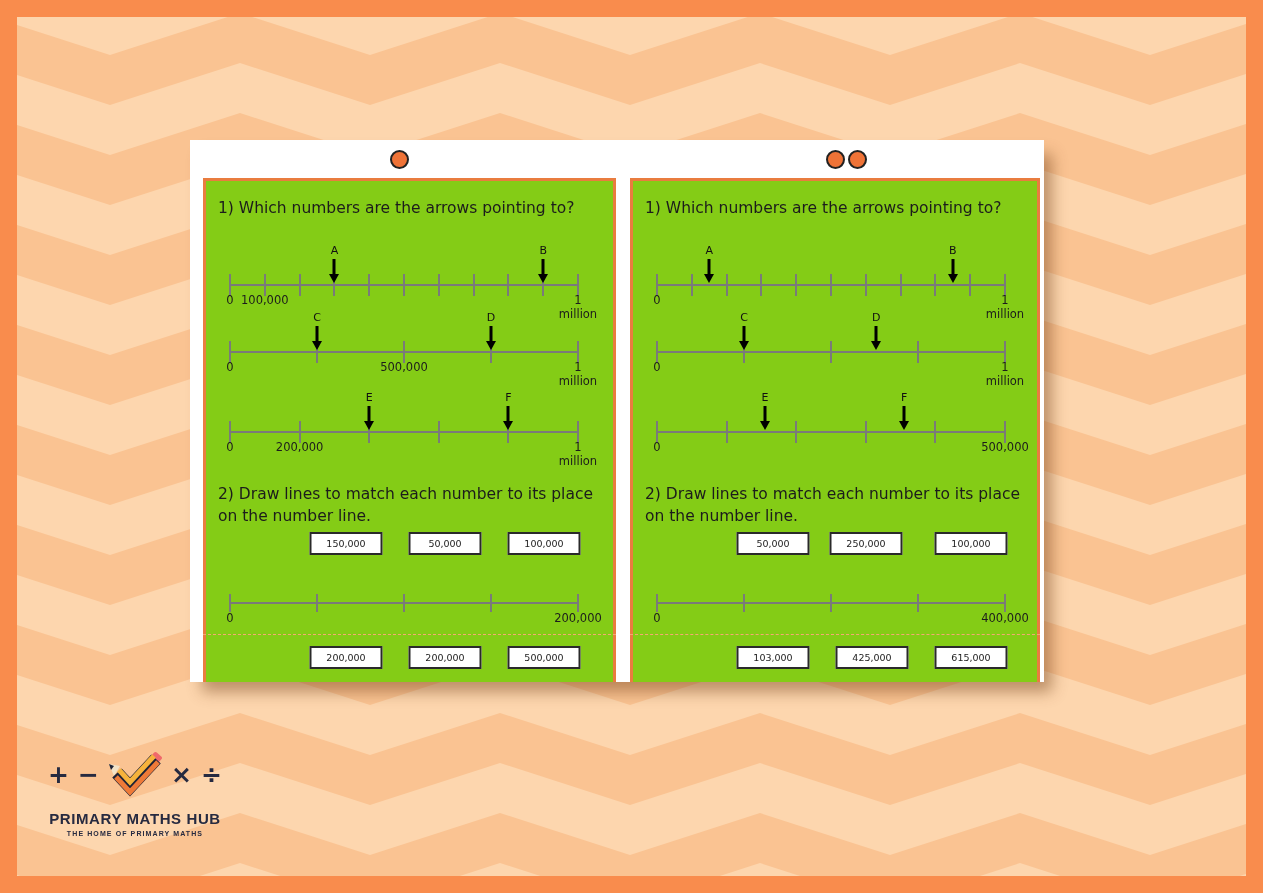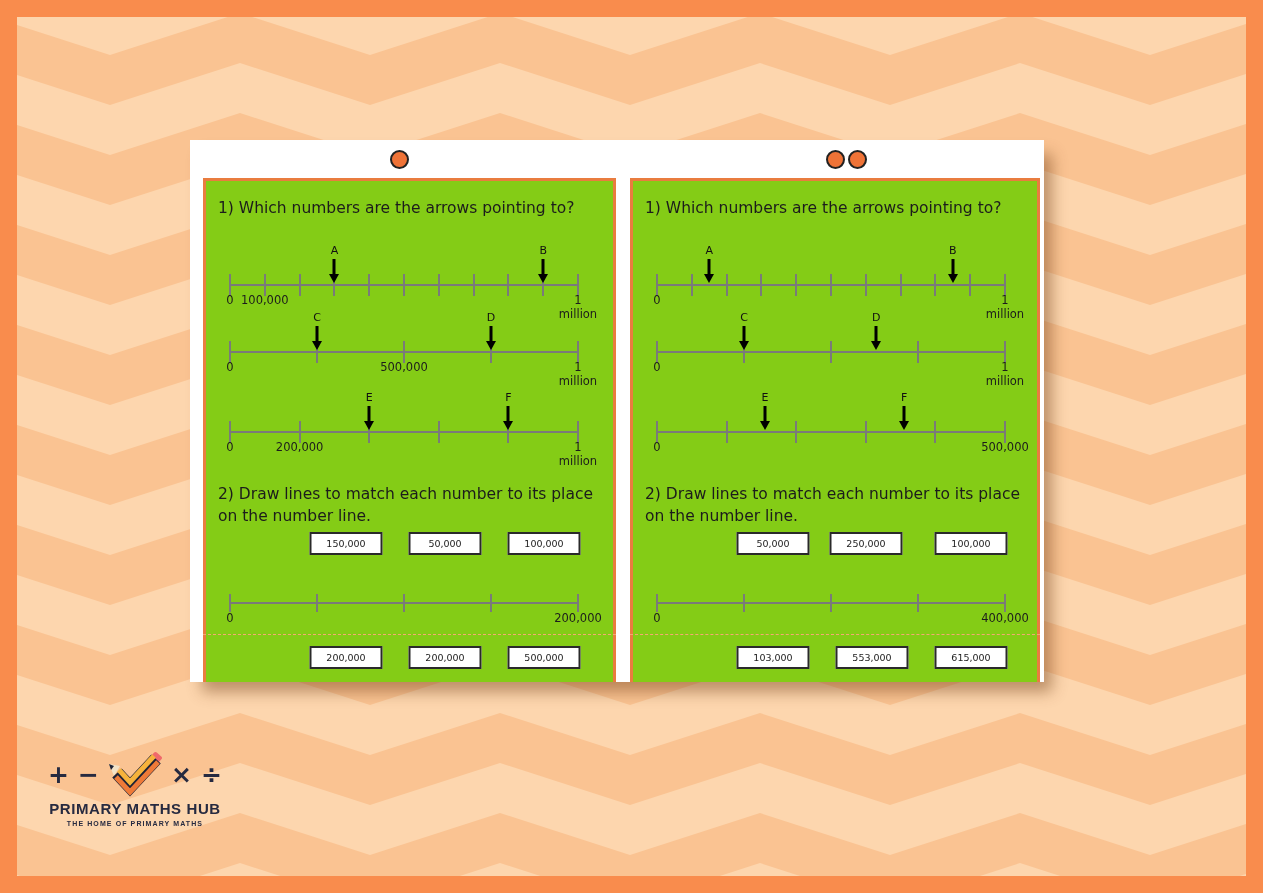--- a/index.html
+++ b/index.html
@@ -51,21 +51,21 @@
           background:#fff;box-sizing:border-box;display:flex;align-items:center;
           justify-content:center;font-size:9.5px;color:#222;
           transform:translateX(-50%);}
   .divider{position:absolute;left:0;right:0;border-top:1.5px dashed #F5A873;}
 
   .logo{position:absolute;left:45px;top:750px;width:180px;z-index:10;
         color:#262A40;text-align:center;}
   .logo-symbols{display:flex;align-items:center;justify-content:center;gap:9px;
         font-weight:bold;font-size:25px;line-height:1;height:48px;}
   .logo-title{font-family:"Liberation Sans",sans-serif;font-weight:bold;
-        font-size:15px;letter-spacing:0.6px;margin-top:2px;white-space:nowrap;}
+        font-size:15px;letter-spacing:0.6px;margin-top:12px;white-space:nowrap;}
   .logo-tagline{font-family:"Liberation Sans",sans-serif;font-weight:bold;
         font-size:7px;letter-spacing:1.1px;margin-top:3px;white-space:nowrap;}
 </style>
 </head>
 <body>
 
 <div class="page">
   <svg class="chev-svg" id="chevrons" width="1263" height="893" viewBox="0 0 1263 893">
       <rect width="1263" height="893" fill="#FDD6AE"></rect>
       <polygon points="-20,13 110,55 240,13 370,55 500,13 630,55 760,13 890,55 1020,13 1150,55 1280,13 1410,55 1540,13 1540,63 1410,105 1280,63 1150,105 1020,63 890,105 760,63 630,105 500,63 370,105 240,63 110,105 -20,63" fill="#FAC392"></polygon>
@@ -267,21 +267,21 @@
             <div class="nl-tick" style="left: 0%;"></div>
             <div class="nl-tick" style="left: 25%;"></div>
             <div class="nl-tick" style="left: 50%;"></div>
             <div class="nl-tick" style="left: 75%;"></div>
             <div class="nl-tick" style="left: 100%;"></div>
             <div class="nl-label" style="left: 0%;">0</div>
             <div class="nl-label" style="left: 100%;">400,000</div>
           </div>
           <div class="divider" style="top: 456px;"></div>
           <div class="numbox" style="left: 143px; top: 468px;">103,000</div>
-          <div class="numbox" style="left: 242px; top: 468px;">553,000</div>
+          <div class="numbox" style="left: 242px; top: 468px;">425,000</div>
           <div class="numbox" style="left: 341px; top: 468px;">615,000</div>
         </div>
     </div>
   </div>
 
   <div class="logo">
     <div class="logo-symbols">
       <span>+</span>
       <span>−</span>
       <svg width="54" height="48" viewBox="0 0 54 48">

